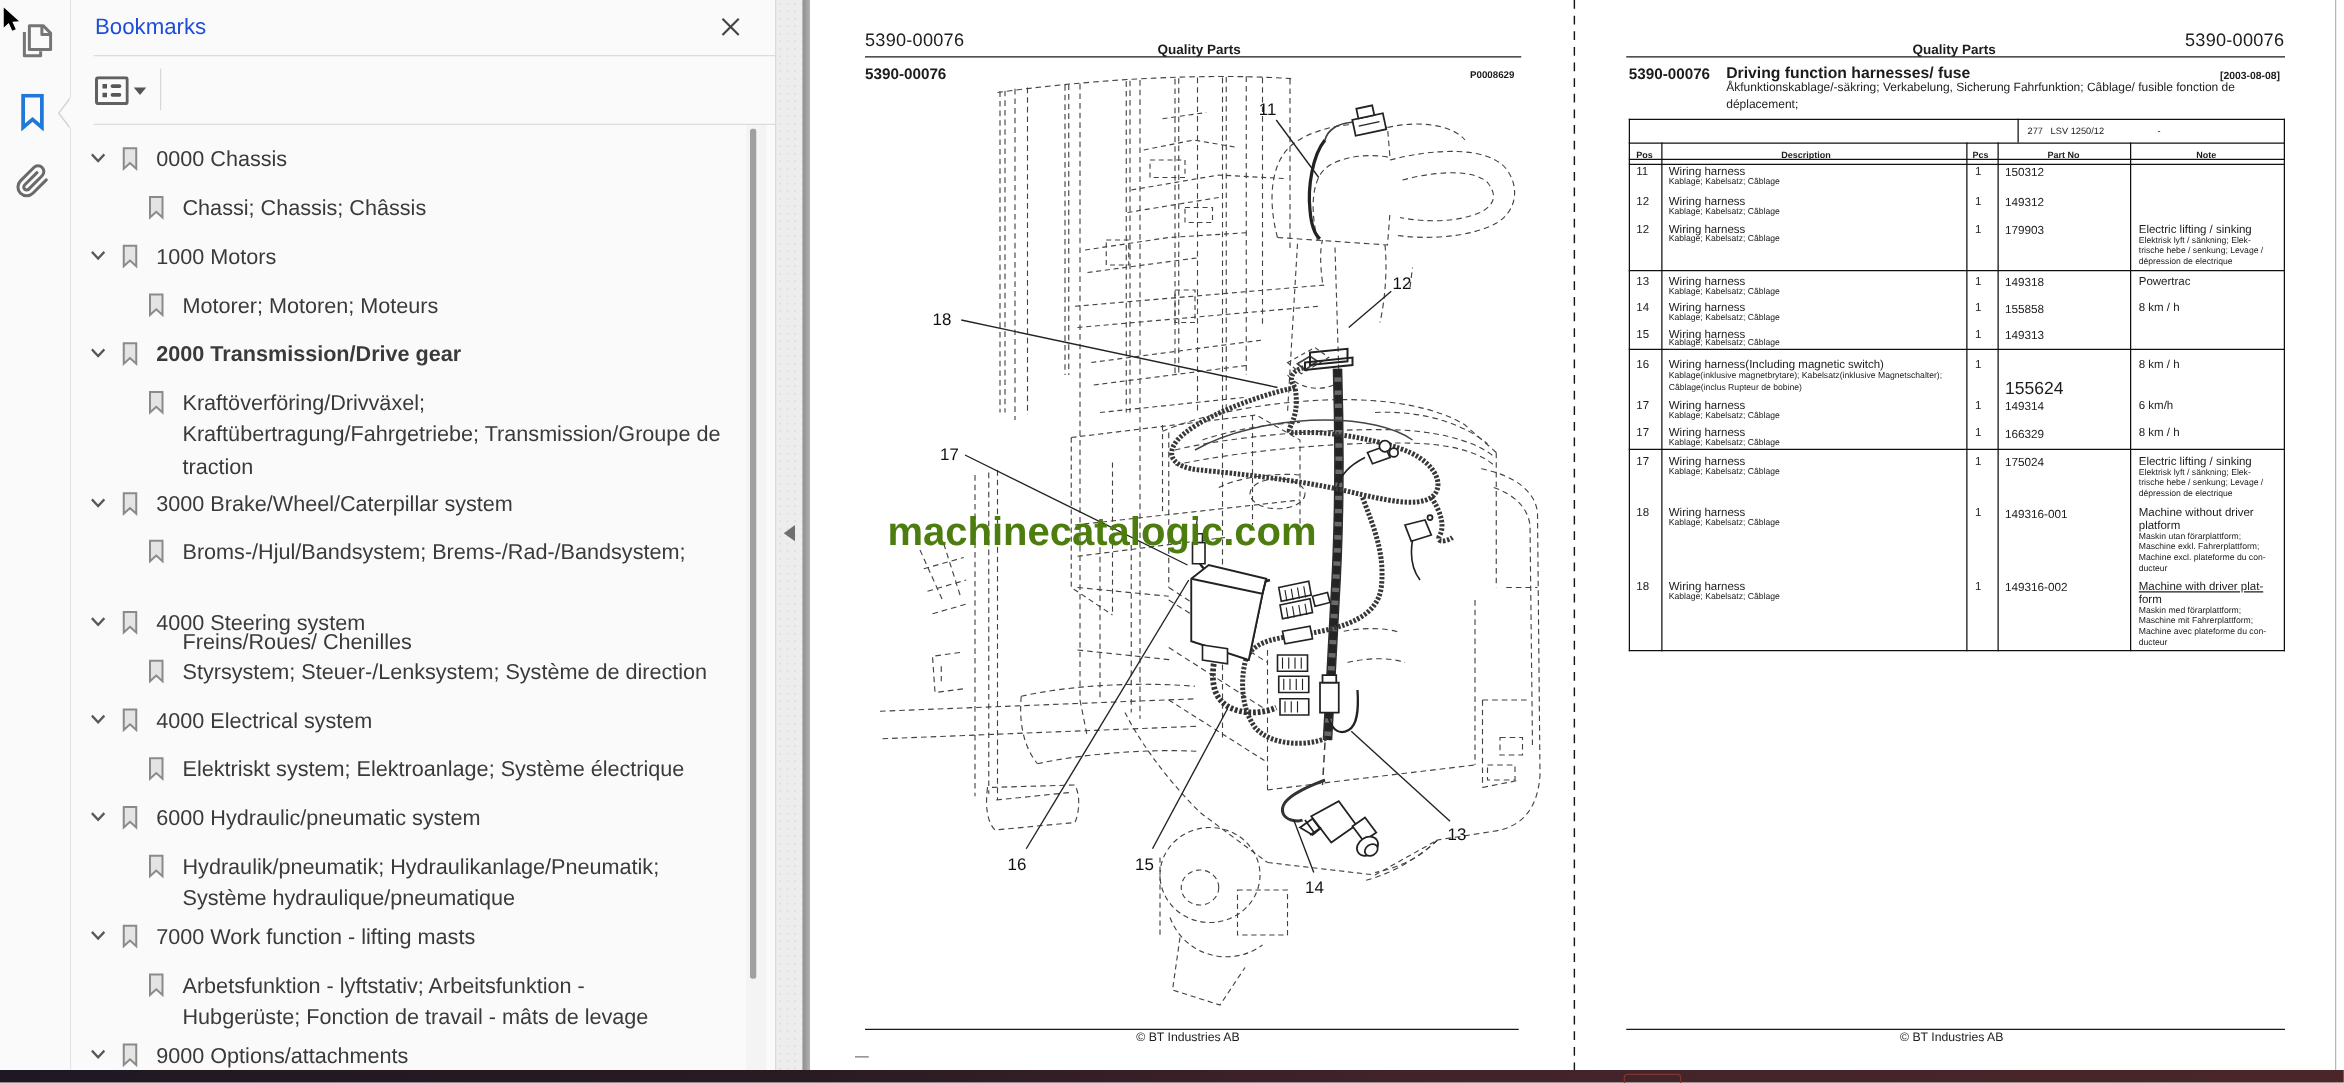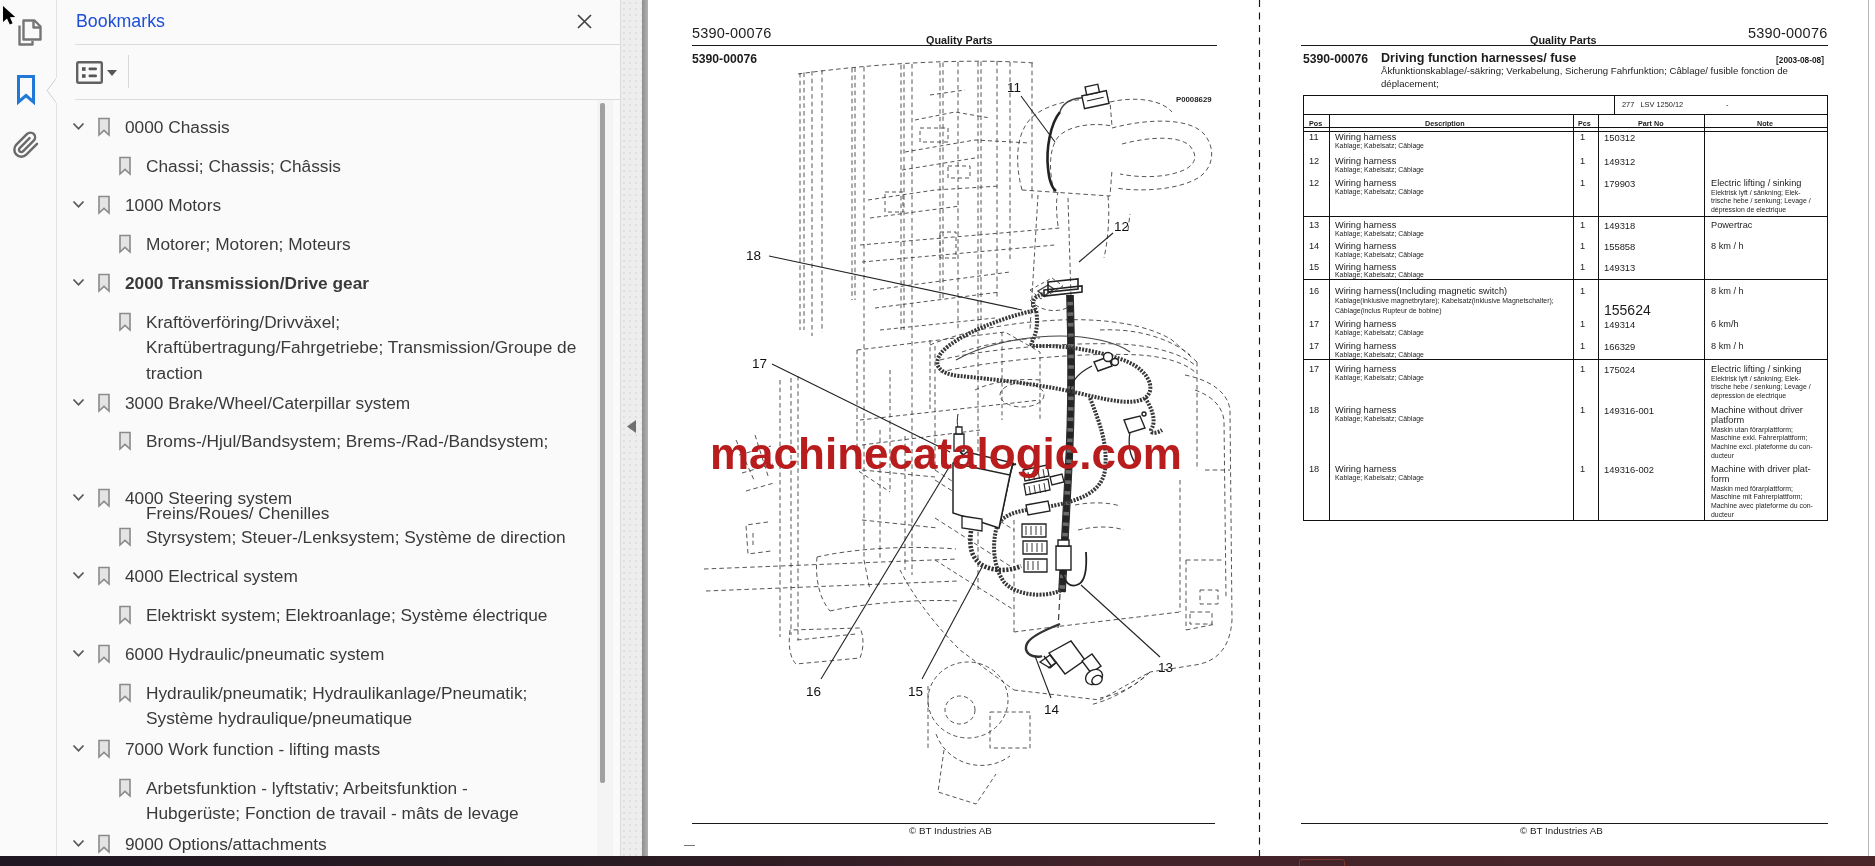--- a/index.html
+++ b/index.html
@@ -202,21 +202,21 @@
 </svg>
 
 <div class="t" style="left:692px;top:25px;font-size:14.5px;letter-spacing:0.2px;">5390-00076</div>
 
 <div class="t" style="left:926px;top:33.5px;font-size:10.8px;font-weight:bold;">Quality Parts</div>
 
 <div class="abs" style="left:692px;top:44.6px;width:525px;height:1.1px;background:#1a1a1a;"></div>
 
 <div class="t" style="left:692px;top:52px;font-size:12.2px;font-weight:bold;">5390-00076</div>
 
-<div class="t" style="left:1176px;top:54.5px;font-size:7.8px;font-weight:bold;margin-top:40px;">P0008629</div>
+<div class="t" style="left:1176px;top:54.5px;font-size:7.8px;font-weight:bold;">P0008629</div>
 
 <svg class="abs" style="left:648px;top:0;" width="612" height="856" viewBox="648 0 612 856">
 <defs></defs>
 <g fill="none" stroke="#424242" stroke-width="0.9">
 
 <g stroke-dasharray="4.5 3.2">
 <path d="M800,73 V330"></path>
         <path d="M804,72.5 V330"></path>
         <path d="M812,71 V336"></path>
         <path d="M822,70 V332"></path>
@@ -480,21 +480,21 @@
 <text x="1114" y="231">12</text>
 <text x="746" y="260">18</text>
 <text x="752" y="368">17</text>
 <text x="806" y="696">16</text>
 <text x="908" y="696">15</text>
 <text x="1044" y="714">14</text>
 <text x="1158" y="672">13</text>
 </g>
 </svg>
 
-<div class="t" style="left:710px;top:429px;font-size:44px;font-weight:bold;color:#b91c1c;">machinecatalogic.com</div>
+<div class="t" style="left:710px;top:407px;font-size:32px;font-weight:bold;color:#4d7c0f;">machinecatalogic.com</div>
 
 <div class="abs" style="left:692px;top:822.6px;width:523px;height:1.1px;background:#1a1a1a;"></div>
 
 <div class="t" style="left:909px;top:825px;font-size:9.8px;">© BT Industries AB</div>
 
 <div class="abs" style="left:684px;top:845px;width:11px;height:1px;background:#777;"></div>
 
 <div class="t" style="left:1748px;top:25px;font-size:14.5px;letter-spacing:0.2px;">5390-00076</div>
 
 <div class="t" style="left:1530px;top:33.5px;font-size:10.8px;font-weight:bold;">Quality Parts</div>
@@ -618,21 +618,21 @@
 <div class="t" style="left:1711px;top:425.7px;font-size:6.9px;">Maskin utan förarplattform;</div>
 <div class="t" style="left:1711px;top:434.3px;font-size:6.9px;">Maschine exkl. Fahrerplattform;</div>
 <div class="t" style="left:1711px;top:442.90000000000003px;font-size:6.9px;">Machine excl. plateforme du con-</div>
 <div class="t" style="left:1711px;top:451.50000000000006px;font-size:6.9px;">ducteur</div>
 
 <div class="t" style="left:1309px;top:463.5px;font-size:9.2px;">18</div>
 <div class="t" style="left:1335px;top:463.5px;font-size:9.2px;">Wiring harness</div>
 <div class="t" style="left:1335px;top:474.3px;font-size:6.9px;">Kablage; Kabelsatz; Câblage</div>
 <div class="t" style="left:1580px;top:463.5px;font-size:9.2px;">1</div>
 <div class="t" style="left:1604px;top:463.5px;font-size:9.4px;">149316-002</div>
-<div class="t" style="left:1711px;top:463.5px;font-size:9.2px;">Machine with driver plat-</div>
+<div class="t" style="left:1711px;top:463.5px;font-size:9.2px;text-decoration:underline;">Machine with driver plat-</div>
 <div class="t" style="left:1711px;top:473.9px;font-size:9.2px;">form</div>
 <div class="t" style="left:1711px;top:484.7px;font-size:6.9px;">Maskin med förarplattform;</div>
 <div class="t" style="left:1711px;top:493.3px;font-size:6.9px;">Maschine mit Fahrerplattform;</div>
 <div class="t" style="left:1711px;top:501.90000000000003px;font-size:6.9px;">Machine avec plateforme du con-</div>
 <div class="t" style="left:1711px;top:510.50000000000006px;font-size:6.9px;">ducteur</div>
 
 <div class="abs" style="left:1301px;top:822.6px;width:527px;height:1.1px;background:#1a1a1a;"></div>
 
 <div class="t" style="left:1520px;top:825px;font-size:9.8px;">© BT Industries AB</div>
 

